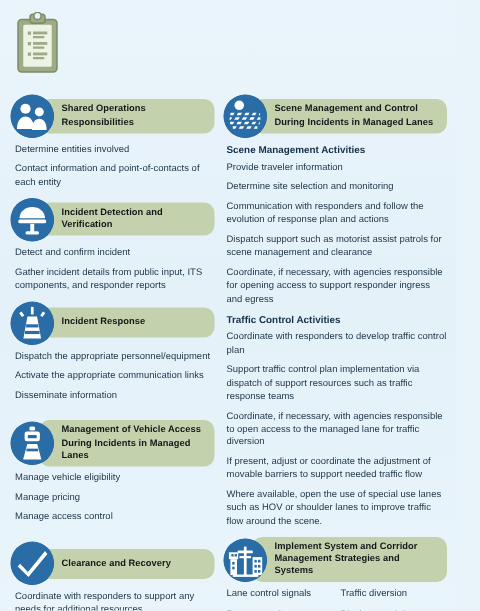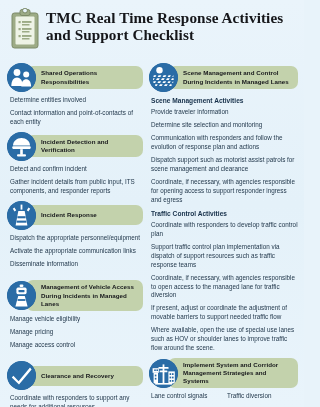--- a/index.html
+++ b/index.html
@@ -148,21 +148,20 @@
           <rect x="14" y="16" width="7.5" height="1.5"></rect>
           <rect x="10.5" y="20" width="2.2" height="2.2"></rect>
           <rect x="14" y="20" width="9.5" height="1.9"></rect>
           <rect x="14" y="23" width="7.5" height="1.5"></rect>
           <rect x="10.5" y="27" width="2.2" height="2.2"></rect>
           <rect x="14" y="27" width="9.5" height="1.9"></rect>
           <rect x="14" y="30" width="7.5" height="1.5"></rect>
         </g>
       </svg>
     </span>
-    <div class="title">TMC Real Time Response Activities and Support Checklist</div>
   </div>
 
   <div class="columns">
 
     <div class="col col-left">
 
       <div class="section">
         <div class="sec-head">
           <span class="sec-icon">
             <svg width="29" height="29" viewBox="0 0 29 29">

